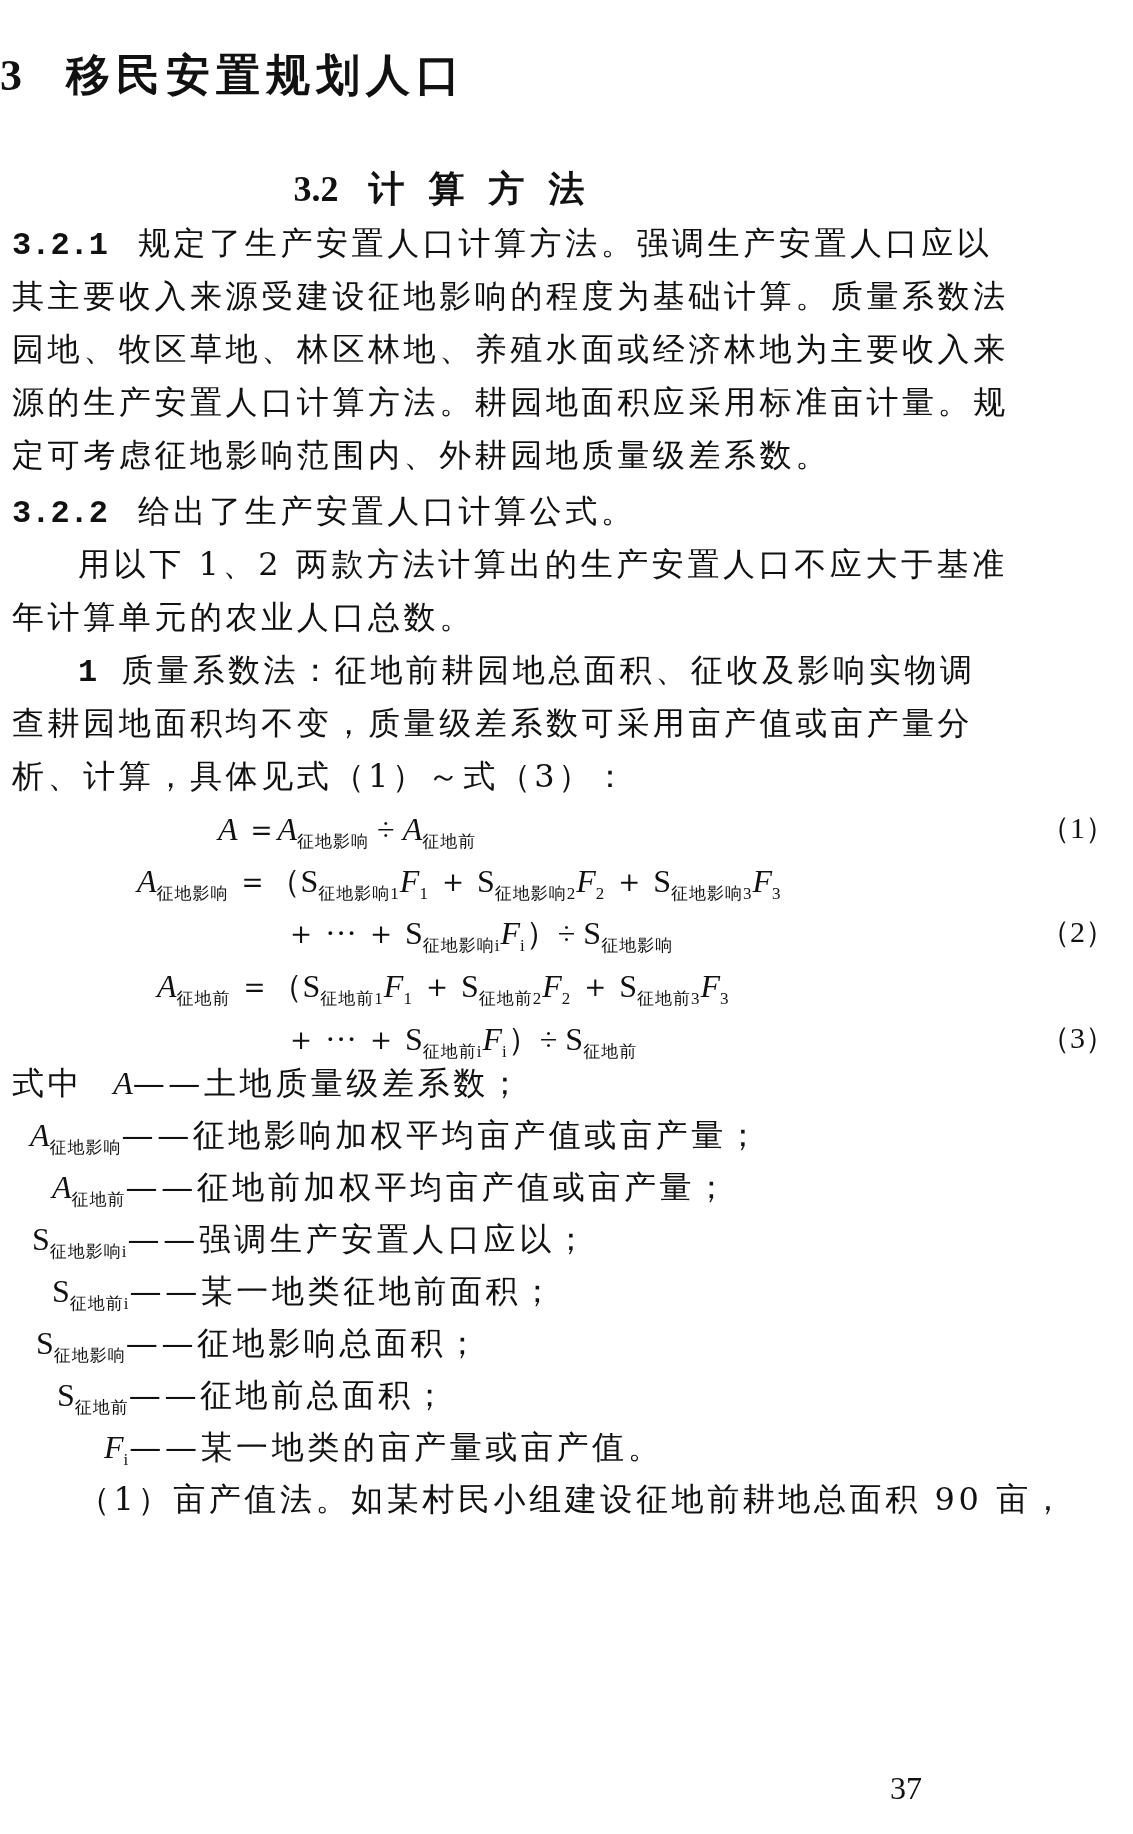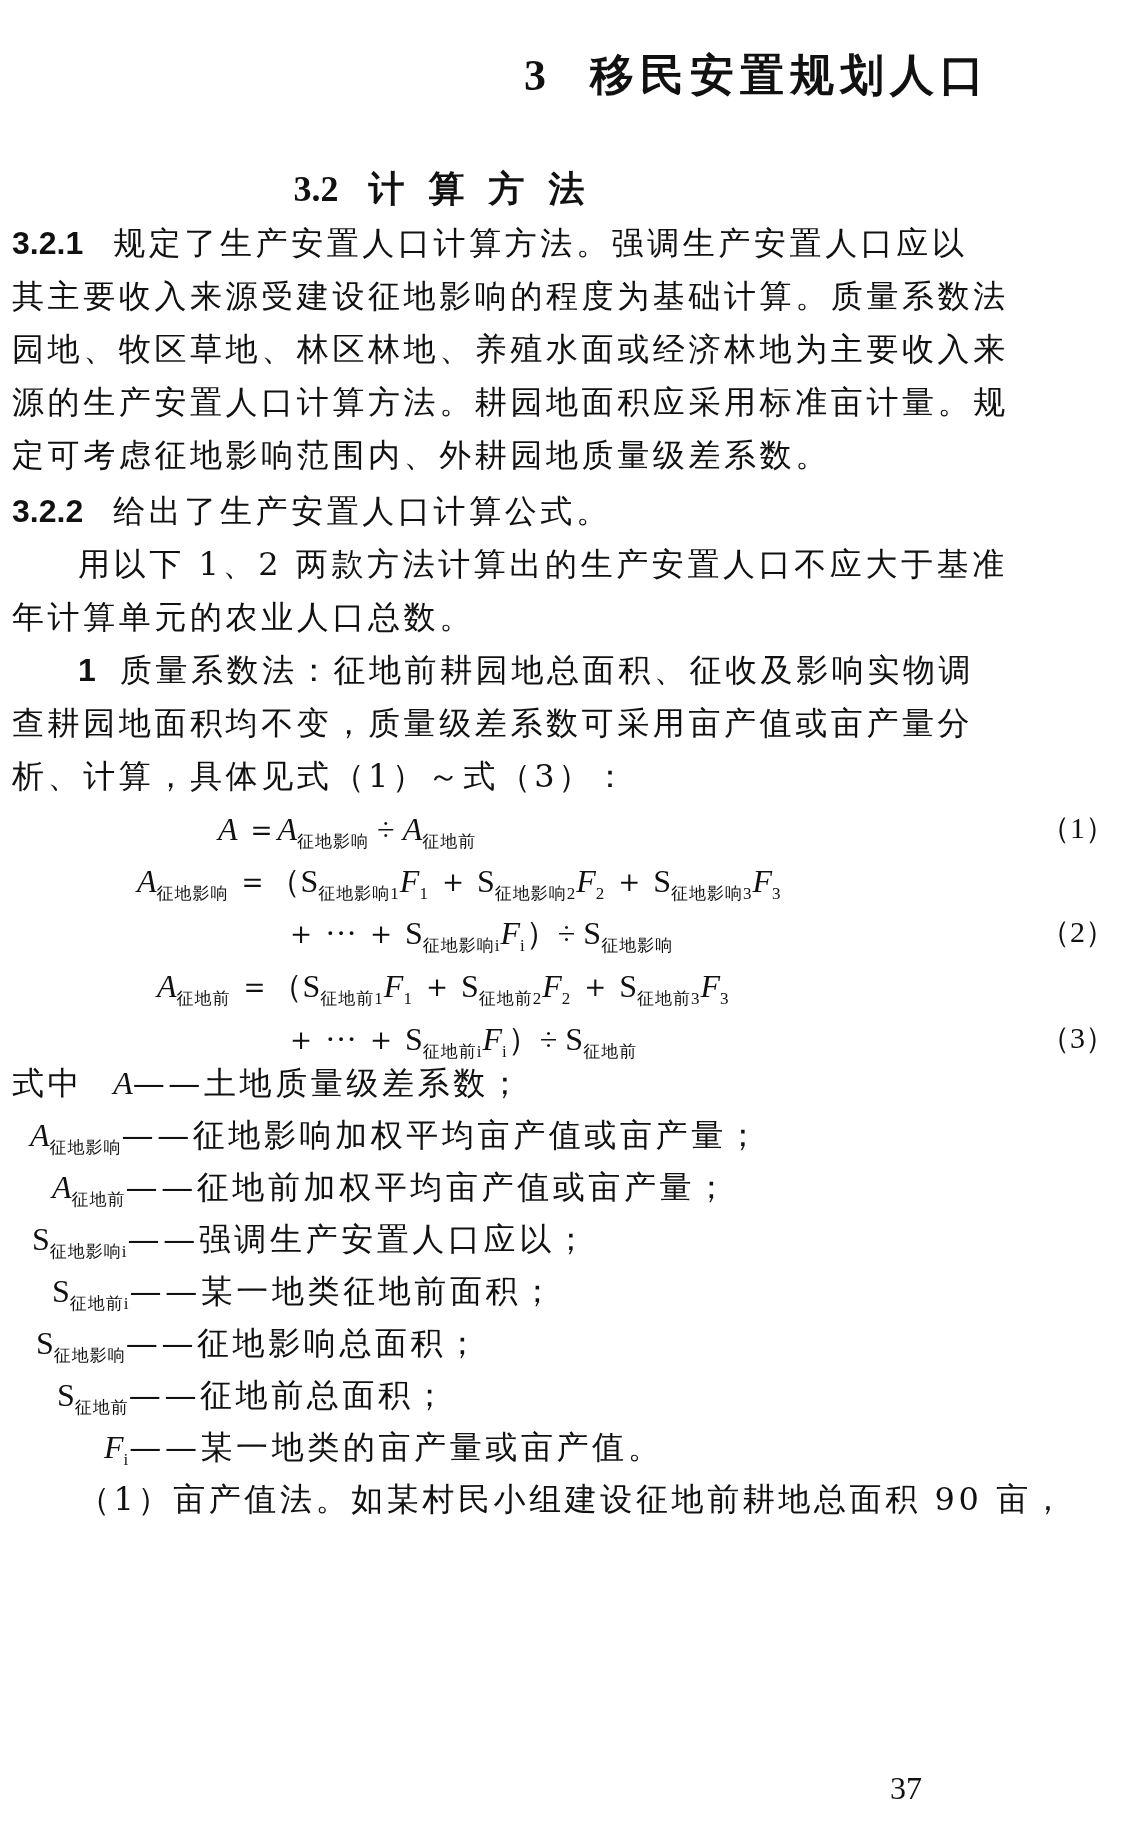--- a/index.html
+++ b/index.html
@@ -1,27 +1,27 @@
 <!DOCTYPE html>
 <html><head>
 <meta charset="utf-8">
 <style>
   html, body { margin:0; padding:0; background:#ffffff; }
   body { width:1133px; height:1834px; position:relative; overflow:hidden; color:#111;
          font-family:"DejaVu Serif","Liberation Serif",serif; }
   .abs { position:absolute; white-space:nowrap; }
-  .h1 { top:46px; left:0; width:990px; text-align:right; font-family:"DejaVu Sans","Liberation Sans",sans-serif;
+  .h1 { top:46px; left:0; width:990px; text-align:left; font-family:"DejaVu Sans","Liberation Sans",sans-serif;
         font-weight:bold; font-size:44px; letter-spacing:6px; }
   .h1 .num { font-family:"Liberation Serif",serif; margin-right:38px; }
   .h2 { top:165px; left:0; width:902px; text-align:center; font-family:"DejaVu Sans","Liberation Sans",sans-serif;
         font-weight:bold; font-size:36px; }
   .h2 .num { font-family:"Liberation Serif",serif; margin-right:30px; }
   .h2 .ttl { letter-spacing:24px; }
   .line { font-size:32px; letter-spacing:3.6px; left:12px; }
-  .clause { font-family:Liberation Sans, sans-serif; font-weight:bold; letter-spacing:0; margin-right:30px; }
+  .clause { font-family:Liberation Mono, monospace; font-weight:bold; letter-spacing:0; margin-right:30px; }
   .i { font-style:italic; font-family:"Liberation Serif",serif; }
   sub { font-size:17px; letter-spacing:1px; vertical-align:-7px; font-style:normal; }
   .eqn { font-size:32px; font-family:"Liberation Serif",serif; }
   .eqno { right:18px; font-size:30px; font-family:"Liberation Serif",serif; }
   .def { font-size:32px; letter-spacing:3.6px; }
   .sym { display:inline-block; text-align:right; font-family:"Liberation Serif",serif; font-size:32px; letter-spacing:0; }
   .pg { top:1770px; left:890px; font-family:"Liberation Serif",serif; font-size:32px; }
 </style>
 </head>
 <body>

